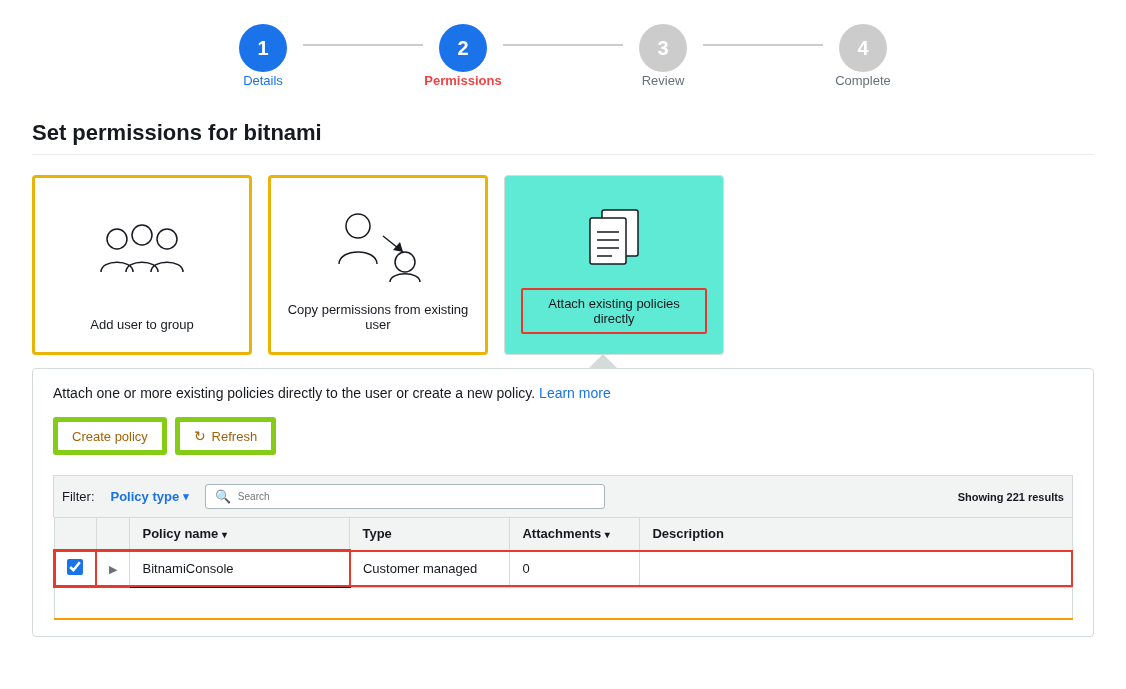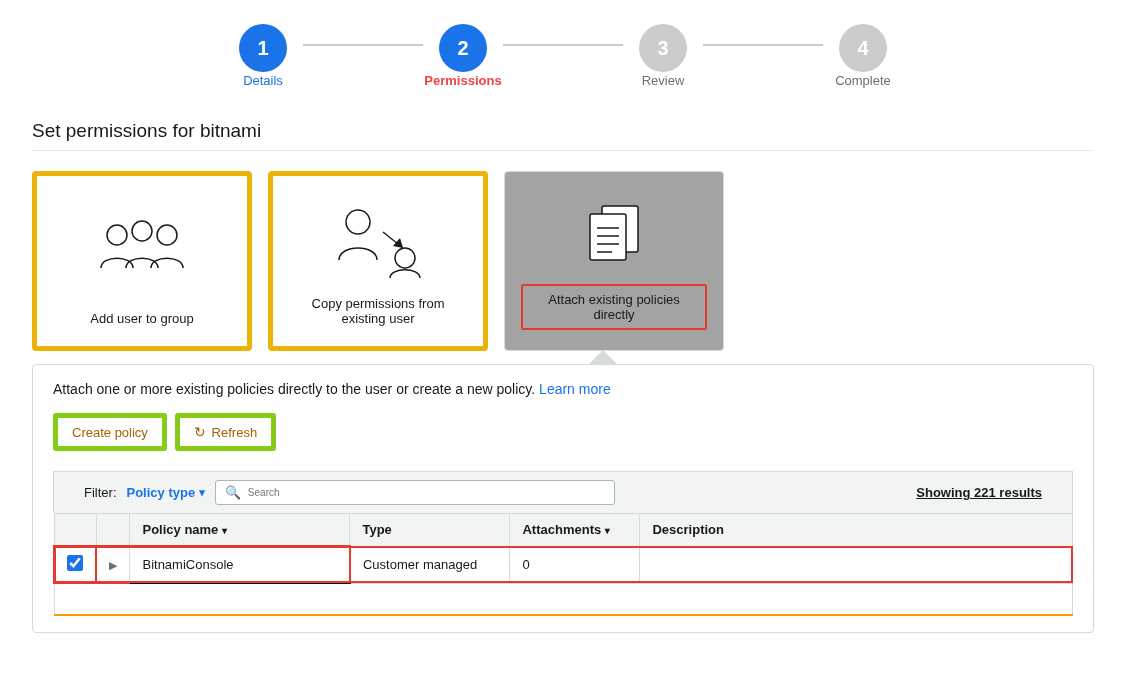--- a/index.html
+++ b/index.html
@@ -17,52 +17,52 @@
     .step-circle.active { background: #1a73e8; }
     .step-circle.current { background: #1a73e8; }
     .step-circle.inactive { background: #ccc; }
     .step-label { margin-top: 1px; font-size: 13px; text-align: center; min-width: 80px; }
     .step-label.active { color: #1a73e8; }
     .step-label.current { color: #ef4444; font-weight: bold; }
     .step-label.inactive { color: #687078; }
     .step-connector { width: 120px; height: 2px; background: #ccc; margin-bottom: 22px; }
 
     
-    .section-title { font-size: 19px; font-weight: 400; margin-bottom: 4px; margin-top: 20px; }
+    .section-title { font-size: 22px; font-weight: 700; margin-bottom: 4px; margin-top: 20px; }
     .section-divider { border: none; border-top: 1px solid #eaeded; margin-bottom: 20px; margin-top: 8px; }
 
     
     .permission-cards { display: flex; gap: 16px; margin-bottom: 0; }
-    .perm-card { border: 5px solid #eab308; border-radius: 4px; padding: 20px 16px; width: 220px; min-height: 180px; display: flex; flex-direction: column; align-items: center; justify-content: flex-end; cursor: pointer; background: #fff; }
-    .perm-card.selected { background: #a3a3a3; border: 1px solid #d5dbdb; }
+    .perm-card { border: 3px solid #eab308; border-radius: 4px; padding: 20px 16px; width: 220px; min-height: 180px; display: flex; flex-direction: column; align-items: center; justify-content: flex-end; cursor: pointer; background: #fff; }
+    .perm-card.selected { background: #5eead4; border: 1px solid #d5dbdb; }
     .perm-card-icon { flex: 1; display: flex; align-items: center; justify-content: center; }
     .perm-card-label { text-align: center; font-size: 13px; color: #16191f; margin-top: 12px; }
 
     .selected-outline { border: 2px solid #e8392e; border-radius: 2px; padding: 6px 10px; text-align: center; font-size: 13px; }
 
     
     .policy-panel { border: 1px solid #d5dbdb; border-radius: 4px; margin-top: 0; }
 
     .panel-inner { padding: 16px 20px; }
 
     .attach-desc { font-size: 14px; color: #16191f; margin-bottom: 16px; }
     .attach-desc a { color: #1a73e8; text-decoration: none; }
 
     
     .btn-row { display: flex; gap: 8px; margin-bottom: 20px; }
     .btn { padding: 6px 14px; border-radius: 3px; font-size: 13px; cursor: pointer; border: 5px solid #84cc16; background: #fff; color: #a16207; font-weight: 500; display: flex; align-items: center; gap: 6px; }
 
     
-    .filter-row { display: flex; align-items: center; gap: 10px; margin-bottom: 0; background: #f2f3f3; border: 1px solid #d5dbdb; border-bottom: none; padding: 8px 30px; }
+    .filter-row { display: flex; align-items: center; gap: 16px; margin-bottom: 0; background: #f2f3f3; border: 1px solid #d5dbdb; border-bottom: none; padding: 8px 8px; }
     .filter-label { font-size: 13px; color: #16191f; }
     .filter-btn { display: flex; align-items: center; gap: 4px; font-size: 13px; color: #1a73e8; font-weight: 600; cursor: pointer; border: none; background: none; padding: 0; }
     .filter-chevron { font-size: 11px; }
     .search-box { display: flex; align-items: center; border: 1px solid #aab7b8; border-radius: 3px; background: #fff; padding: 4px 10px; gap: 6px; flex: 1; max-width: 400px; }
     .search-box input { border: none; outline: none; font-size: 10px; width: 100%; background: transparent; }
-    .results-count { margin-left: auto; font-size: 13px; font-weight: bold; color: #16191f; text-decoration: underline; }
+    .results-count { margin-left: auto; font-size: 11px; font-weight: bold; color: #16191f; }
 
     
     .policy-table { width: 100%; border-collapse: collapse; border: 1px solid #d5dbdb; }
     .policy-table th { background: #f2f3f3; border: 1px solid #d5dbdb; padding: 8px 12px; text-align: left; font-size: 13px; font-weight: bold; color: #16191f; }
     .policy-table td { border: 1px solid #d5dbdb; padding: 8px 12px; font-size: 13px; }
     .policy-table th.sort { cursor: pointer; margin-top: 23px; }
     .sort-arrow { font-size: 10px; }
 
     .row-selected td { background: #fff; }
     .row-selected { outline: none; }

